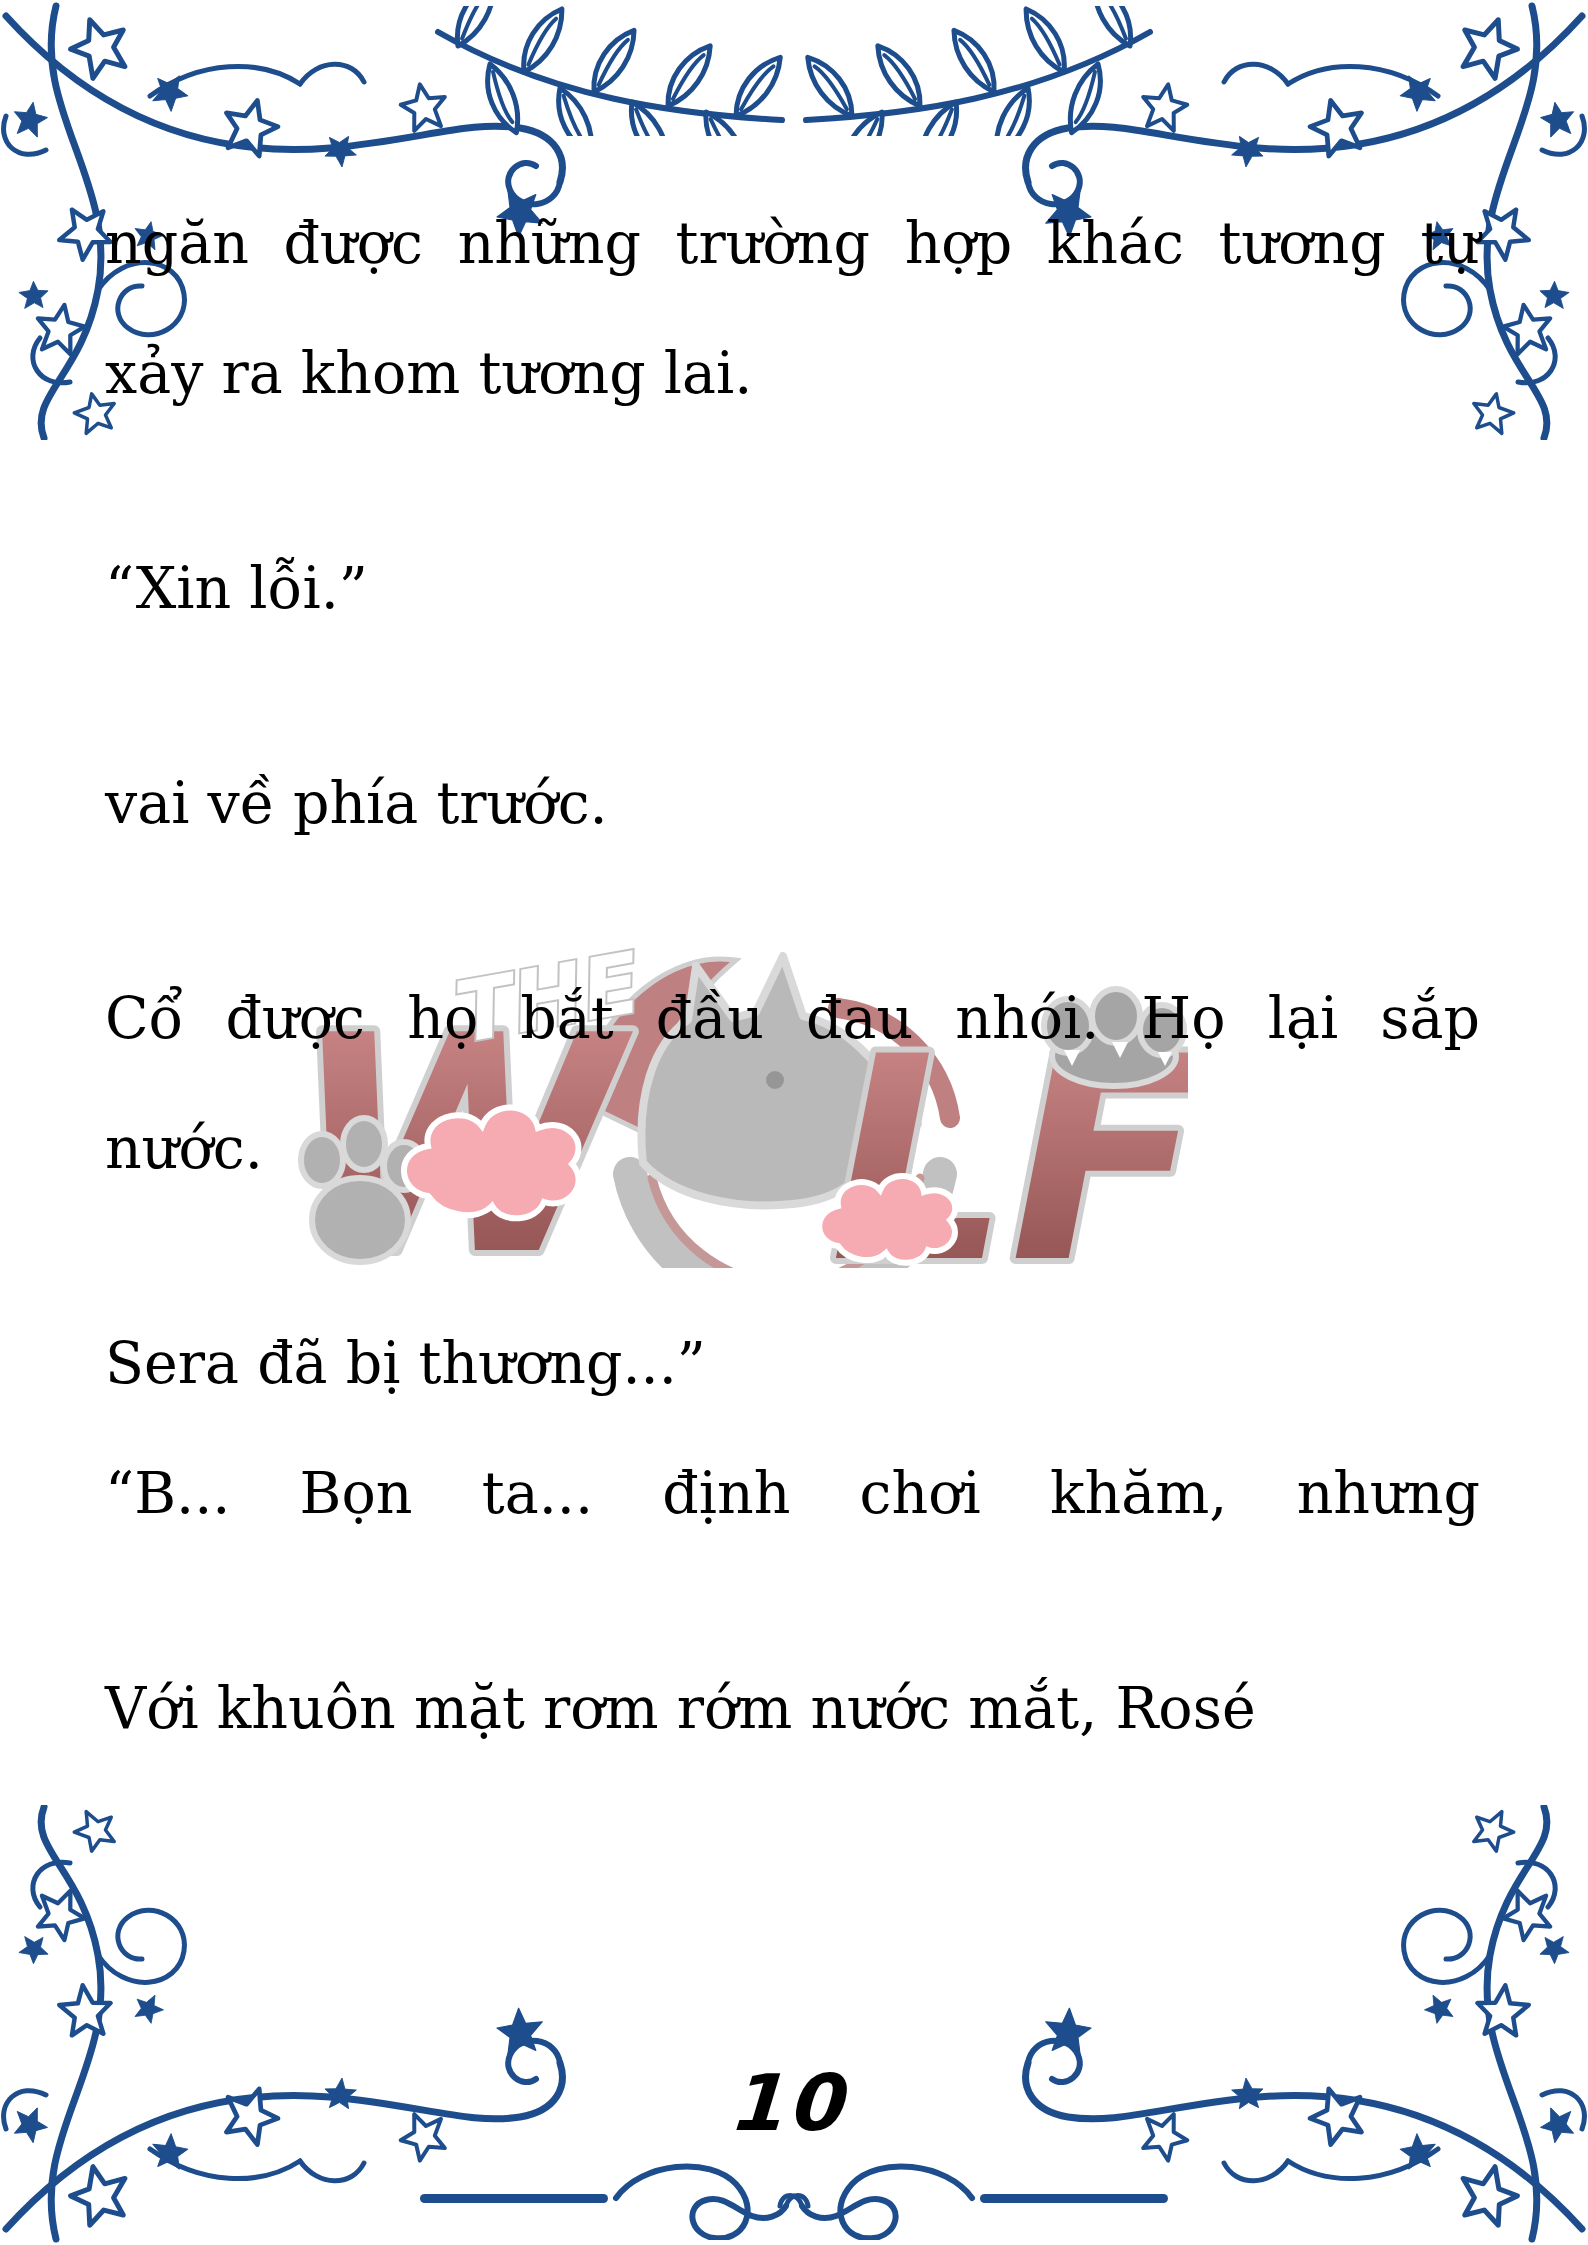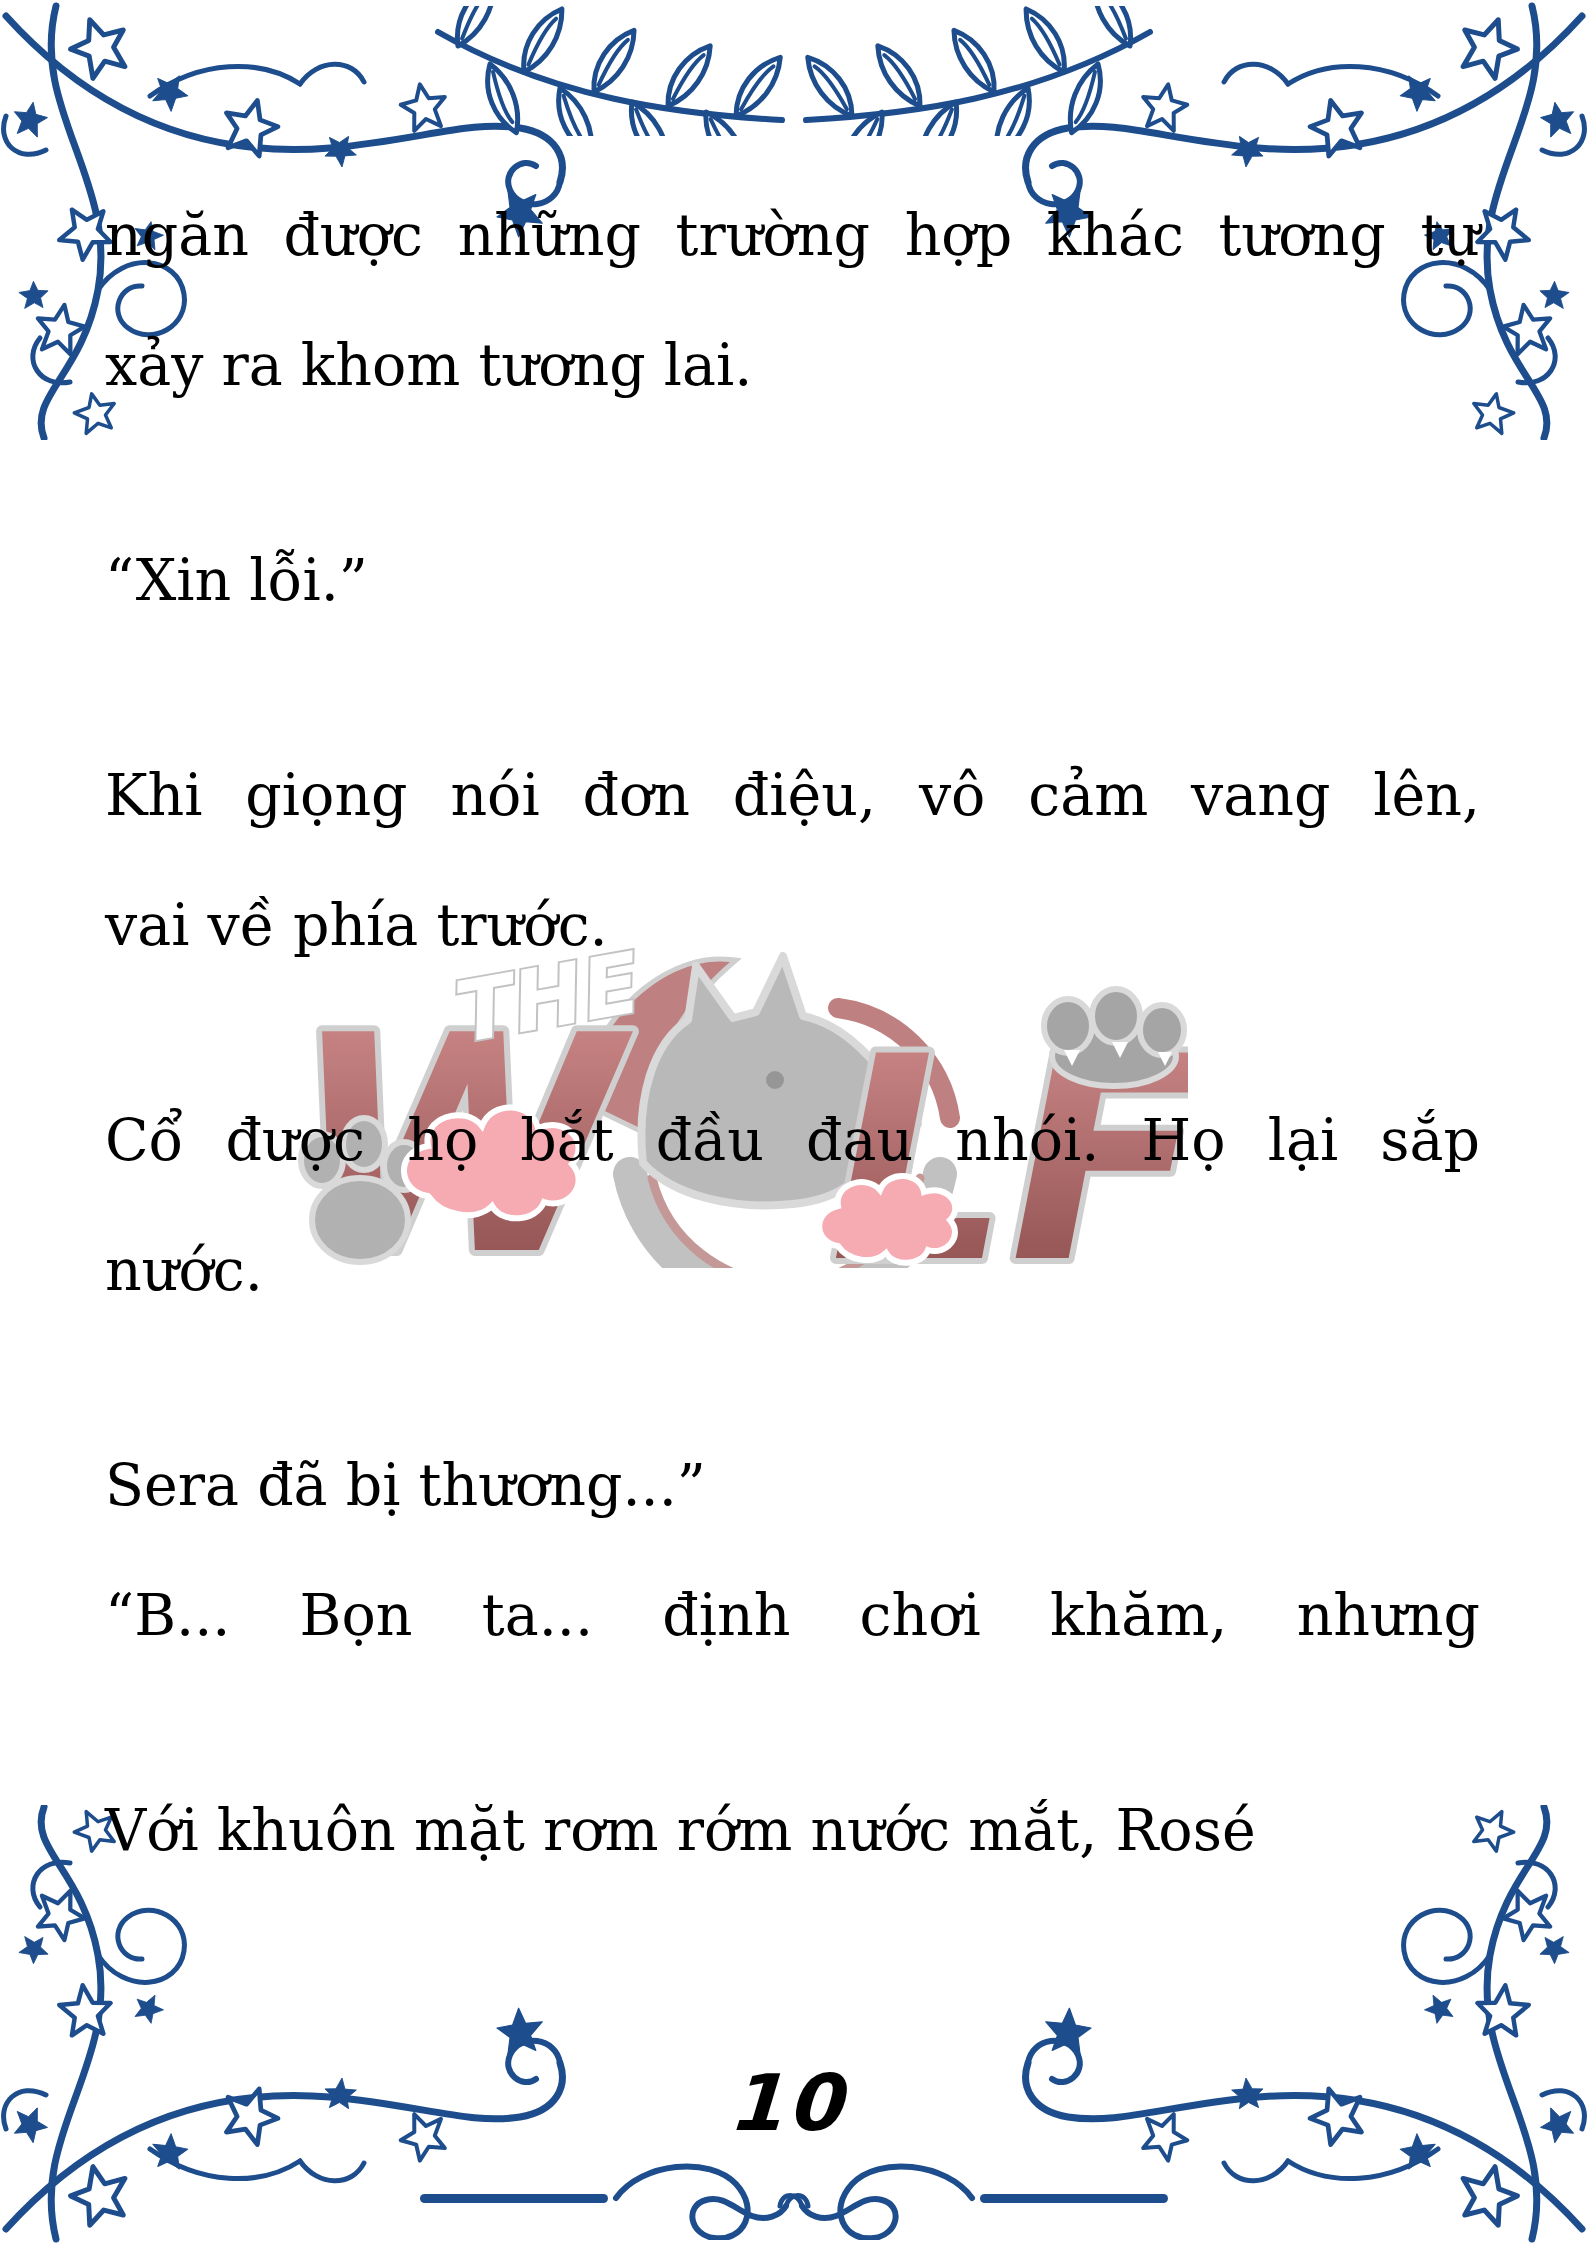--- a/index.html
+++ b/index.html
@@ -26,21 +26,21 @@
   .logoletter{
     fill:url(#redgrad);stroke:#cccccc;stroke-width:12;paint-order:stroke;stroke-linejoin:round;
     font-family:"DejaVu Sans",sans-serif;font-weight:bold;font-style:italic;
   }
   .logothe{
     fill:#ffffff;stroke:#bdbdbd;stroke-width:4;paint-order:stroke;
     font-family:"DejaVu Sans",sans-serif;font-weight:bold;font-style:italic;font-size:84px;
   }
   
   .text-block{
-    position:absolute;left:105px;right:108px;top:170px;z-index:2;
+    position:absolute;left:105px;right:108px;top:178px;z-index:2;
     font-size:57px;line-height:130px;color:#000;
   }
   .para{margin:0 0 85px 0;}
   .line{text-align:justify;text-align-last:justify;}
   .line.last{text-align-last:left;}
   
   .page-number{
     position:absolute;left:0;right:0;top:2058px;text-align:center;z-index:2;
     font-family:"DejaVu Sans",sans-serif;font-weight:bold;font-style:italic;
     font-size:78px;letter-spacing:4px;color:#000;transform:skewX(-6deg);
@@ -177,21 +177,20 @@
 
   <div class="text-block">
       <div class="para">
         <div class="line">ngăn được những trường hợp khác tương tự</div>
         <div class="line last">xảy ra khom tương lai.</div>
       </div>
       <div class="para">
         <div class="line last">“Xin lỗi.”</div>
       </div>
       <div class="para">
-        <div class="line">Khi giọng nói đơn điệu, vô cảm vang lên,</div>
         <div class="line last">vai về phía trước.</div>
       </div>
       <div class="para">
         <div class="line">Cổ được họ bắt đầu đau nhói. Họ lại sắp</div>
         <div class="line last">nước.</div>
       </div>
       <div class="para">
         <div class="line last">Sera đã bị thương...”</div>
         <div class="line">“B... Bọn ta... định chơi khăm, nhưng</div>
       </div>

